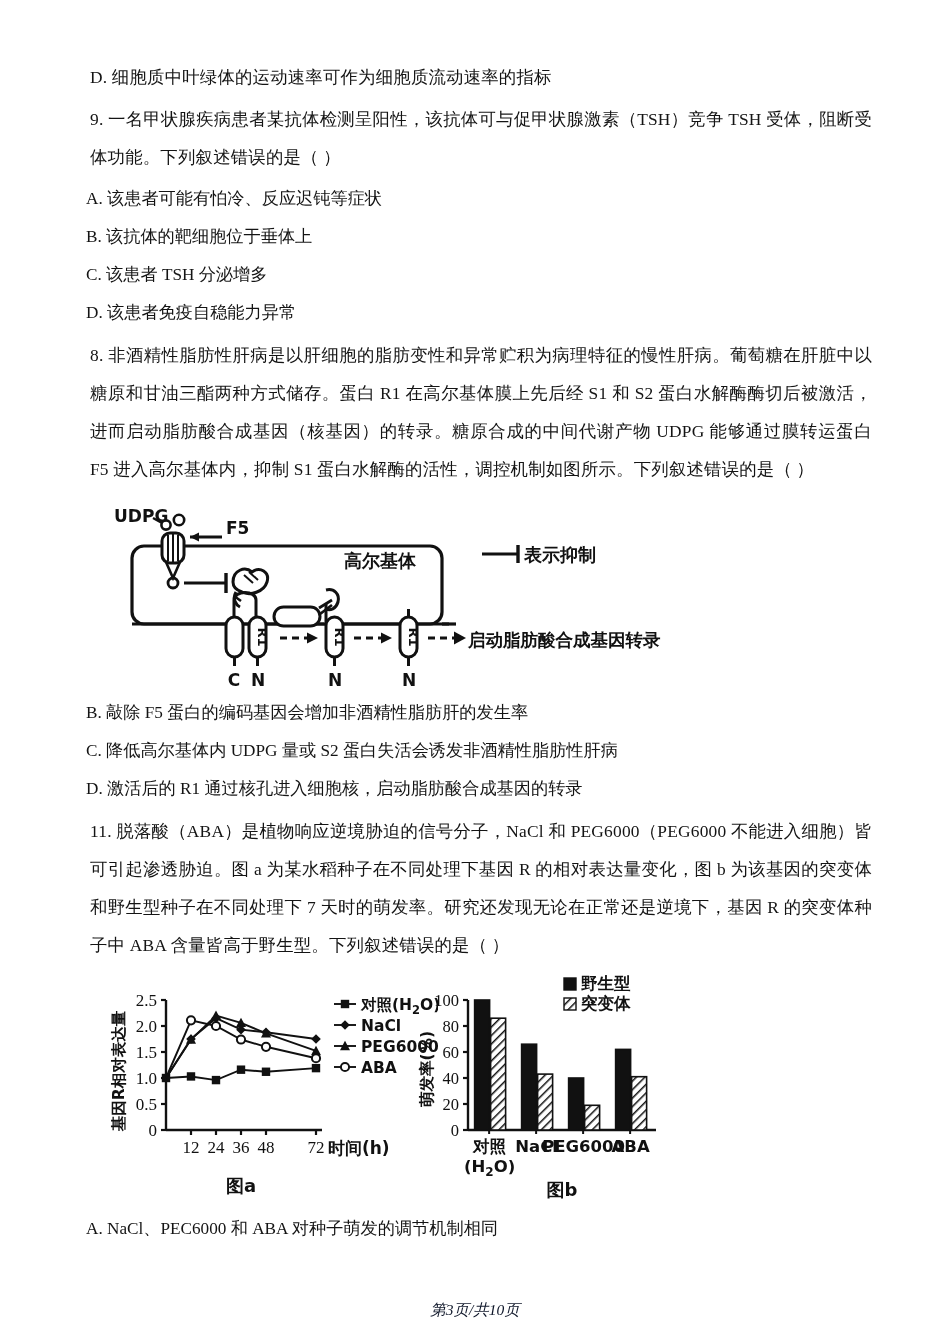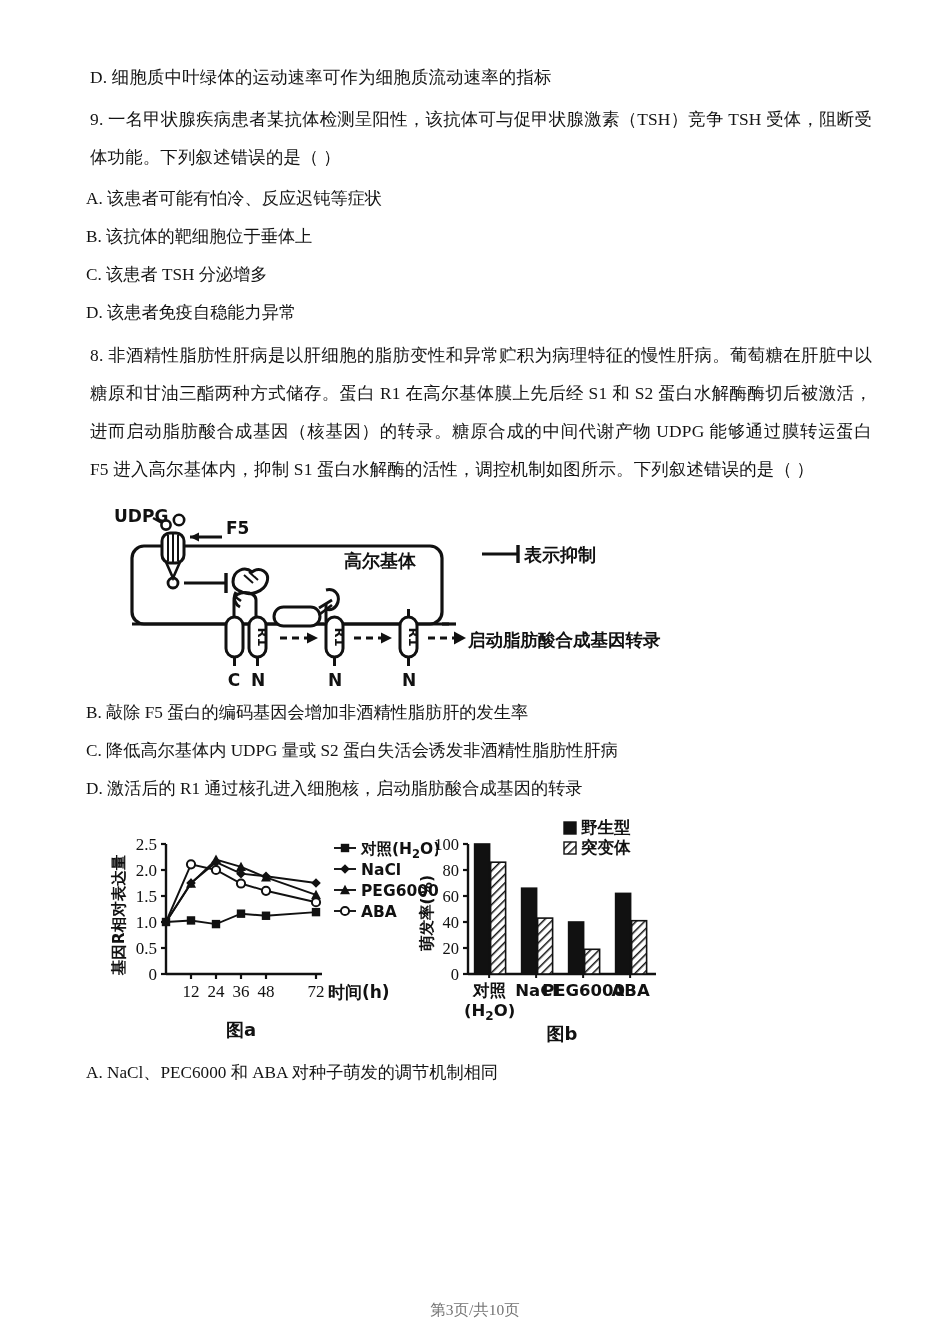--- a/index.html
+++ b/index.html
@@ -86,22 +86,23 @@
     font-weight: bold;
   }
 
   .footer {
     position: absolute;
     left: 0;
     top: 1300px;
     width: 950px;
     text-align: center;
     font-size: 15.5px;
-    color: #737373;
+    color: #0f172a;
     font-family: "Liberation Serif", serif;
+    font-style: italic;
   }
 </style>
 </head>
 <body>
 
 <div class="page">
   <div class="content">
 
     <p class="para">D. 细胞质中叶绿体的运动速率可作为细胞质流动速率的指标</p>
 
@@ -225,20 +226,21 @@
           </g>
           <text x="420" y="57" class="cn-label" font-size="18" fill="#111">表示抑制</text>
         </svg>
       </div>
     </div>
 
     <p class="opt">B. 敲除 F5 蛋白的编码基因会增加非酒精性脂肪肝的发生率</p>
     <p class="opt">C. 降低高尔基体内 UDPG 量或 S2 蛋白失活会诱发非酒精性脂肪性肝病</p>
     <p class="opt">D. 激活后的 R1 通过核孔进入细胞核，启动脂肪酸合成基因的转录</p>
 
+    <p class="para">11. 脱落酸（ABA）是植物响应逆境胁迫的信号分子，NaCl 和 PEG6000（PEG6000 不能进入细胞）皆可引起渗透胁迫。图 a 为某水稻种子在不同处理下基因 R 的相对表达量变化，图 b 为该基因的突变体和野生型种子在不同处理下 7 天时的萌发率。研究还发现无论在正常还是逆境下，基因 R 的突变体种子中 ABA 含量皆高于野生型。下列叙述错误的是（     ）</p>
 
     <div class="charts-wrap">
 
       <div class="chart-a">
         <svg id="svg-chart-a" width="330" height="230" viewBox="0 0 330 230" xmlns="http://www.w3.org/2000/svg">
             <line x1="58" y1="22" x2="58" y2="152" stroke="#111" stroke-width="2.4"></line>
             <line x1="58" y1="152" x2="214" y2="152" stroke="#111" stroke-width="2.4"></line>
             <line x1="53" y1="152" x2="58" y2="152" stroke="#111" stroke-width="2.2"></line>
             <text x="49" y="158" text-anchor="end" font-size="17" font-family="&quot;Liberation Serif&quot;, serif" fill="#111">0</text>
             <line x1="53" y1="126" x2="58" y2="126" stroke="#111" stroke-width="2.2"></line>

